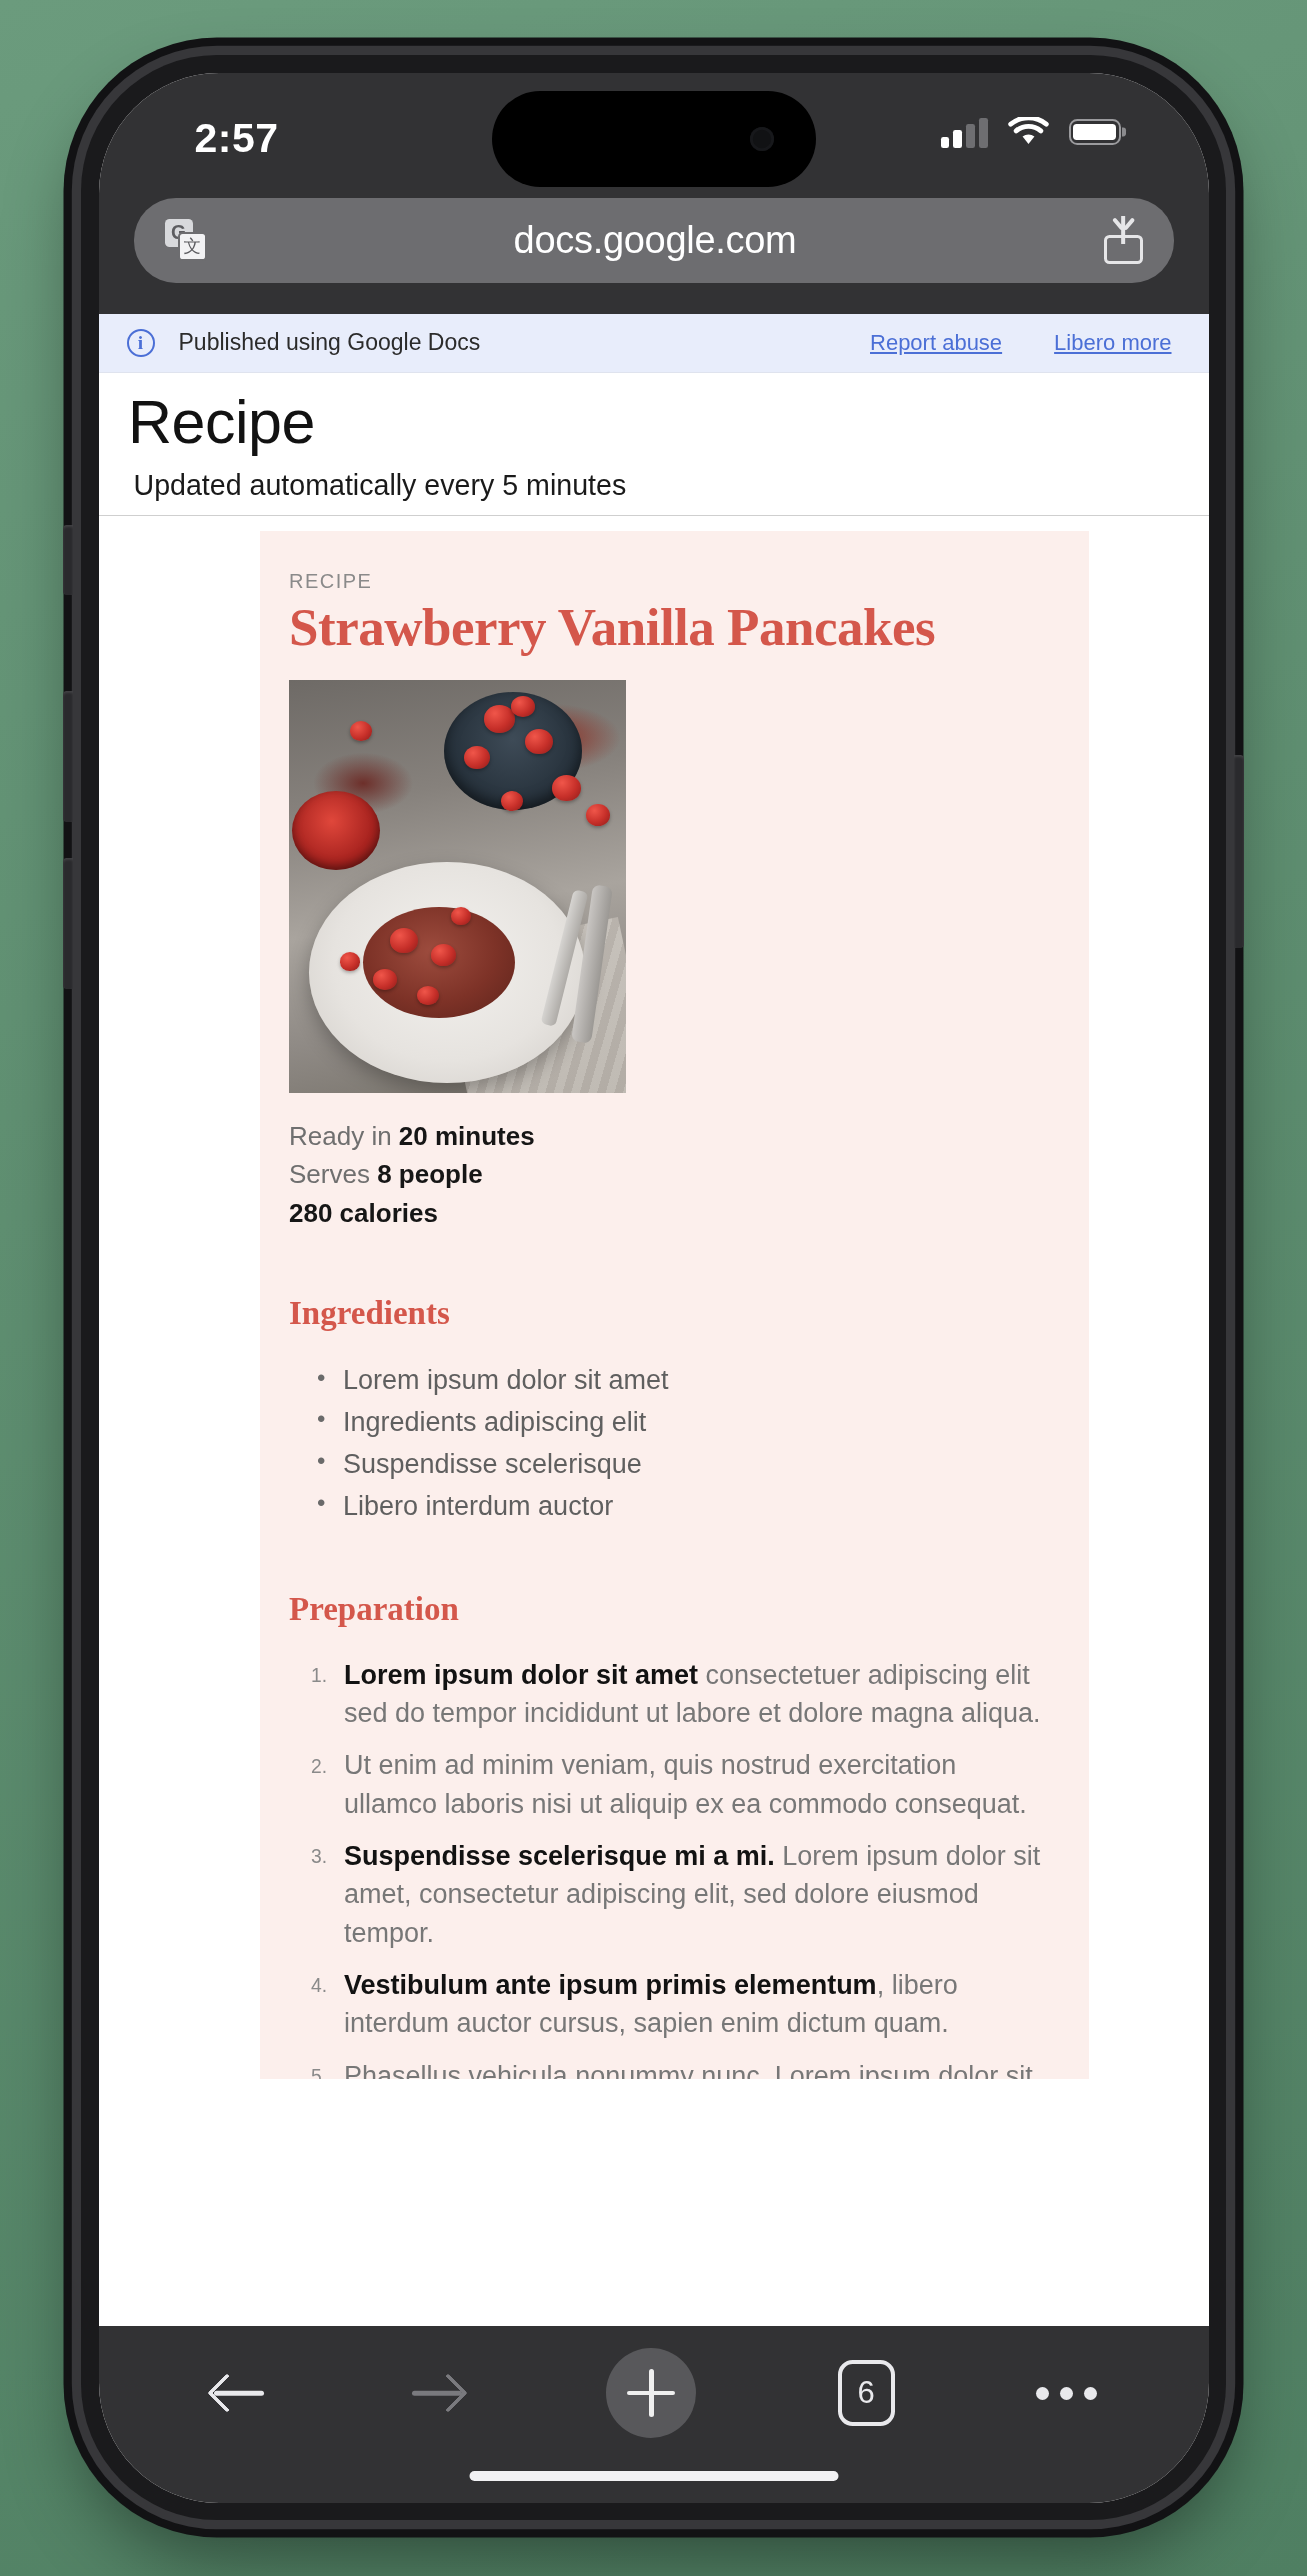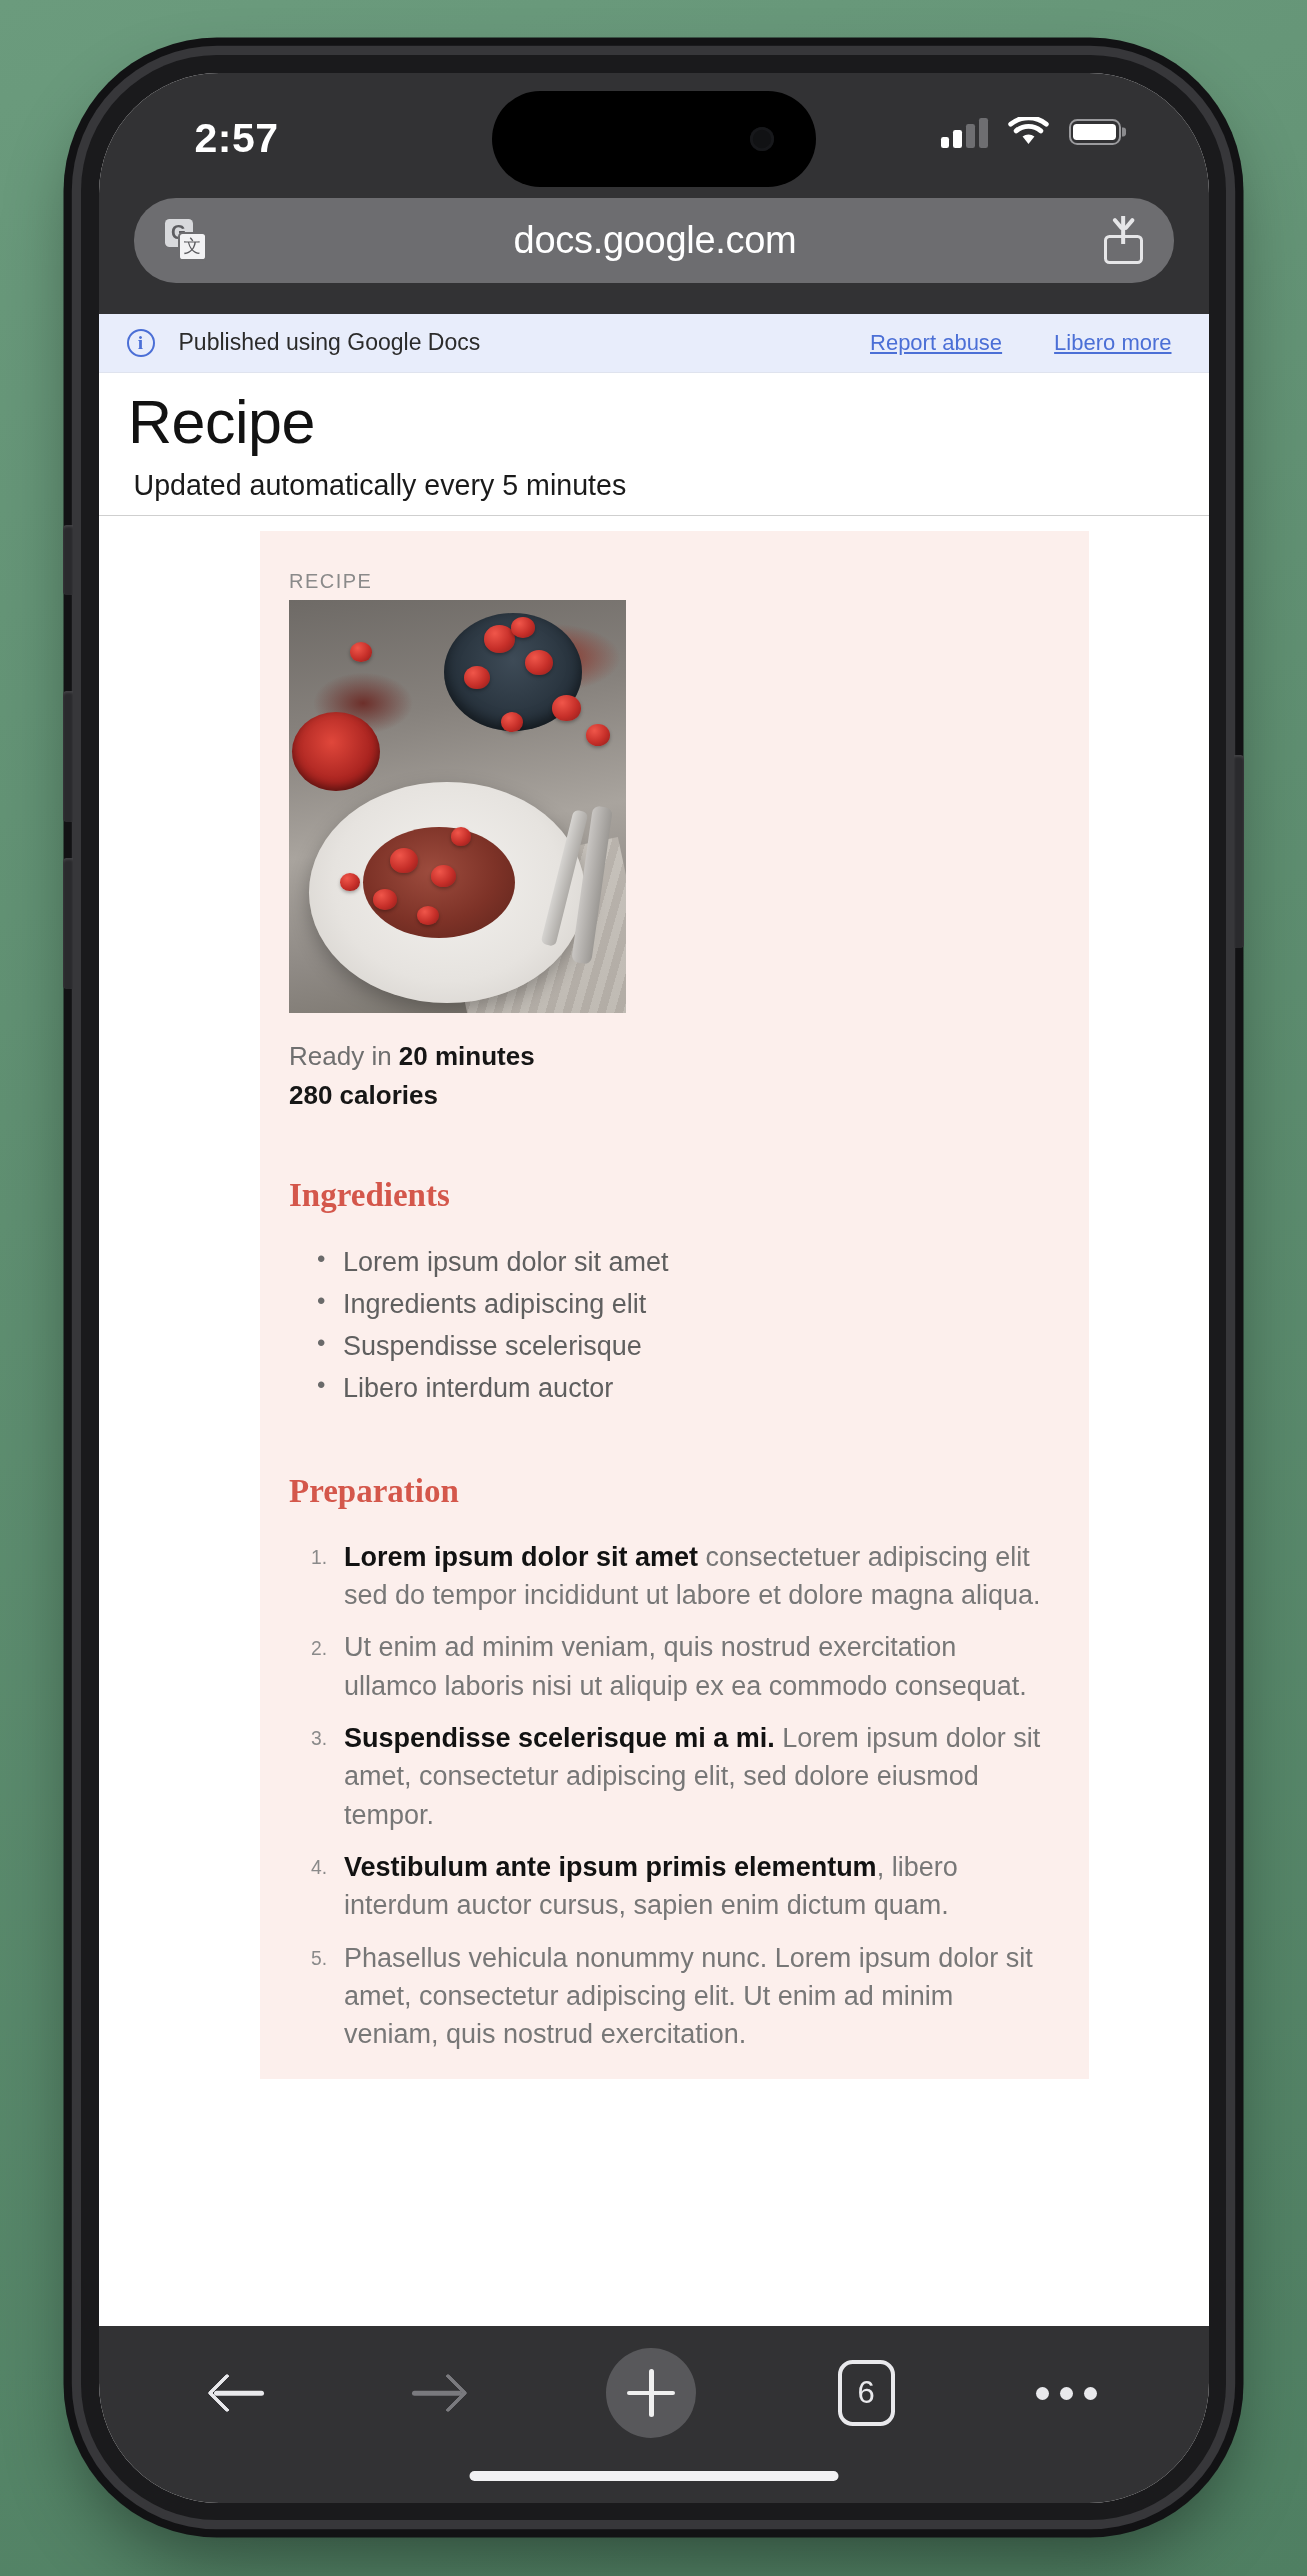--- a/index.html
+++ b/index.html
@@ -558,20 +558,21 @@
 
       <div id="doc-header">
         <h1 id="doc-title">Recipe</h1>
         <div id="doc-subtitle">Updated automatically every 5 minutes</div>
       </div>
 
       <div id="recipe-scroll">
         <div id="recipe-card">
 
           <div id="recipe-kicker">RECIPE</div>
+          <div id="recipe-title">Strawberry Vanilla Pancakes</div>
 
           <div id="recipe-photo">
             <div class="bowl"></div>
             <div class="jam"></div>
             <div class="cloth"></div>
             <div class="plate"></div>
             <div class="stack"></div>
             <div class="knife"></div>
             <div class="fork"></div>
             <div class="berry" style="left:58%;top:6%;width:31px;height:28px;"></div>
@@ -587,20 +588,23 @@
             <div class="berry" style="left:25%;top:70%;width:24px;height:21px;"></div>
             <div class="berry" style="left:38%;top:74%;width:22px;height:19.3px;"></div>
             <div class="berry" style="left:15%;top:66%;width:20px;height:18.4px;"></div>
             <div class="berry" style="left:48%;top:55%;width:20px;height:18.4px;"></div>
           </div>
 
           <div class="meta-line">
             <span>Ready in </span><b>20 minutes</b>
           </div>
           <div class="meta-line">
+            <span>Serves </span><b>8 people</b>
+          </div>
+          <div class="meta-line">
             <b>280 calories</b>
           </div>
 
           <h2 class="section-title">Ingredients</h2>
           <ul id="ingredients-list">
             <li>Lorem ipsum dolor sit amet</li>
             <li>Ingredients adipiscing elit</li>
             <li>Suspendisse scelerisque</li>
             <li>Libero interdum auctor</li>
           </ul>

